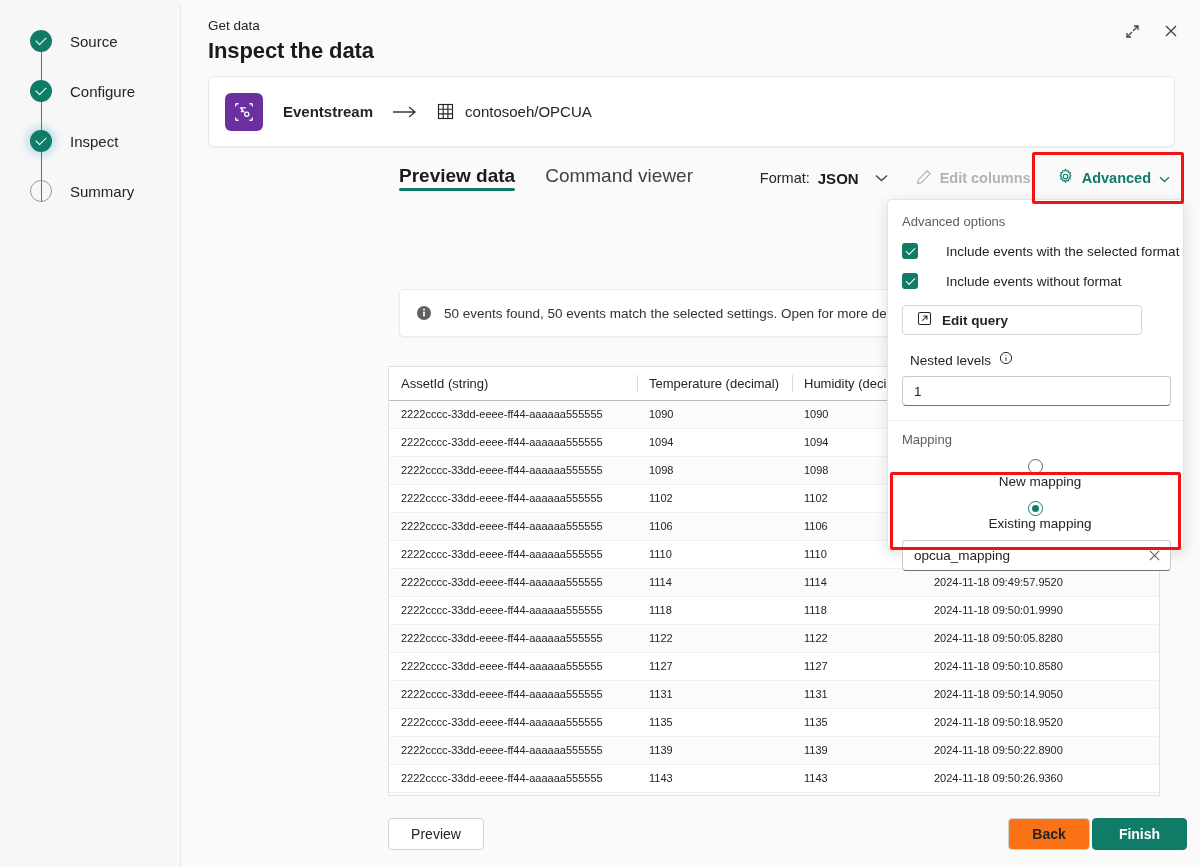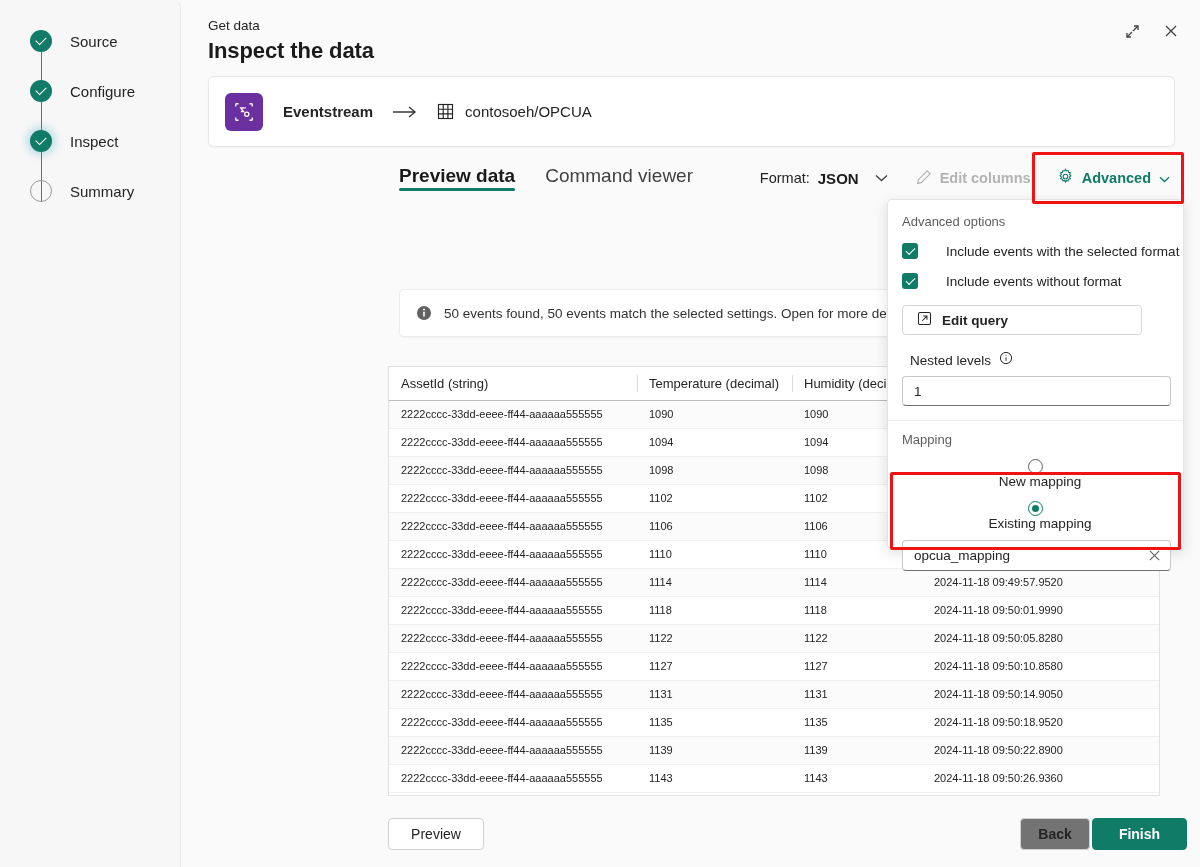--- a/index.html
+++ b/index.html
@@ -199,22 +199,22 @@
   
   #cancel-btn {
     position: absolute; left: 207px; top: 818px;
     width: 96px; height: 32px;
     background: #ffffff; border: 1px solid #d1d1d1; border-radius: 4px;
     font-size: 14px; color: #242424; cursor: pointer;
     font-family: "Liberation Sans", sans-serif;
   }
   #back-btn {
     position: absolute; right: 110px; top: 818px;
-    width: 70px; height: 32px;
-    background: #737373; border: 1px solid #d1d1d1; border-radius: 4px;
+    width: 82px; height: 32px;
+    background: #f97316; border: 1px solid #d1d1d1; border-radius: 4px;
     font-size: 14px; font-weight: 700; color: #242424; cursor: pointer;
     font-family: "Liberation Sans", sans-serif;
   }
   #finish-btn {
     position: absolute; right: 13px; top: 818px;
     width: 95px; height: 32px;
     background: #107c68; border: 1px solid #107c68; border-radius: 4px;
     font-size: 14px; font-weight: 700; color: #ffffff; cursor: pointer;
     font-family: "Liberation Sans", sans-serif;
   }

